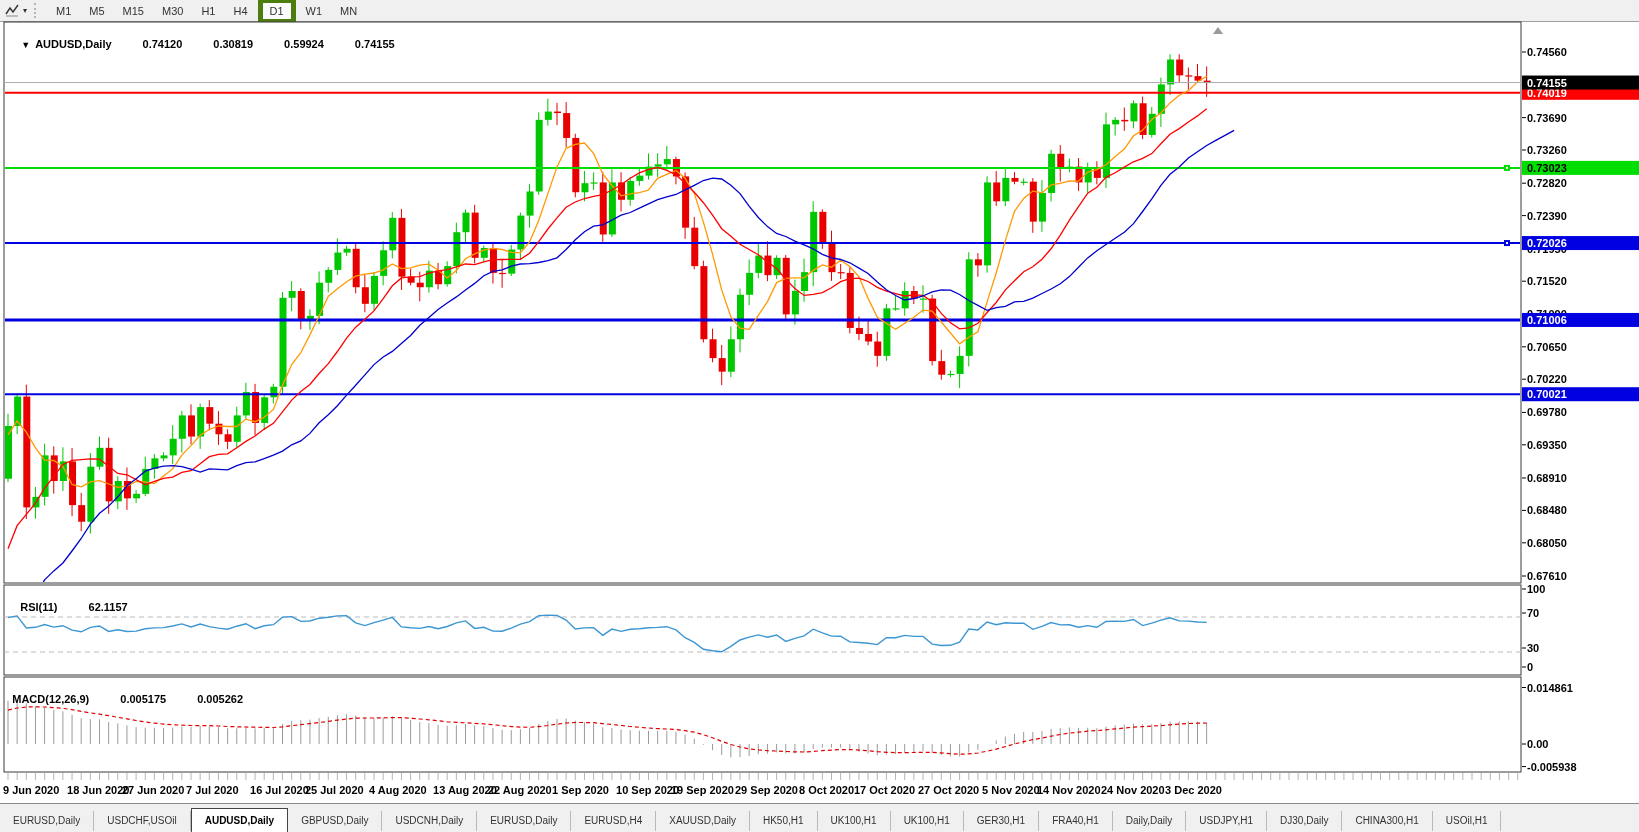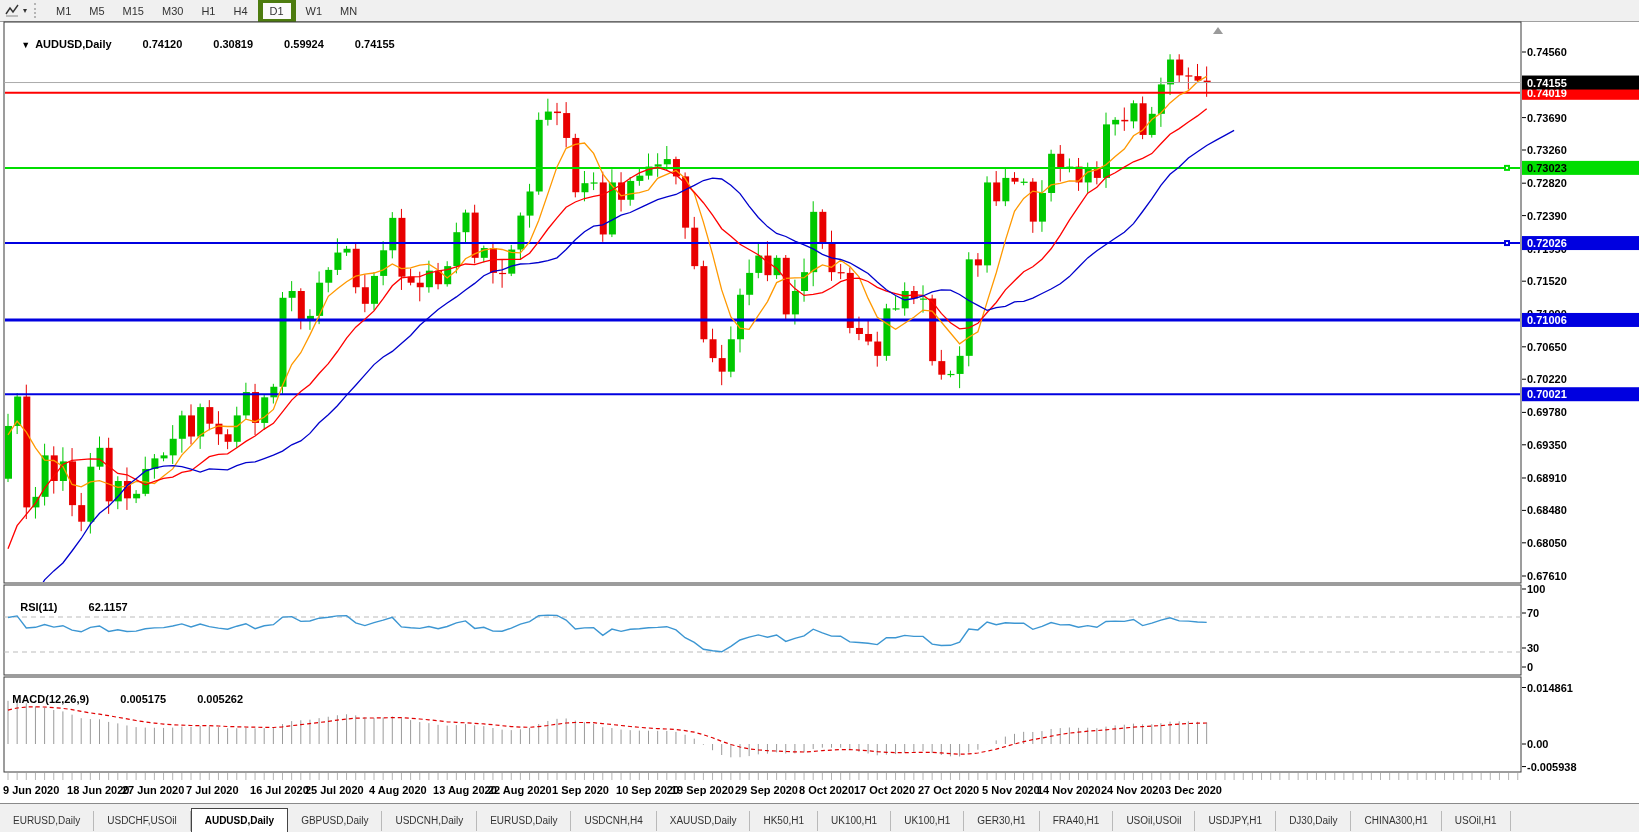--- a/index.html
+++ b/index.html
@@ -744,28 +744,28 @@
   </div>
 
   <div id="tabbar">
     <span id="tabs-holder" style="display:flex;align-items:flex-end;height:100%;">
         <span class="tab">EURUSD,Daily</span>
         <span class="tab">USDCHF,USOil</span>
         <span class="tab active">AUDUSD,Daily</span>
         <span class="tab">GBPUSD,Daily</span>
         <span class="tab">USDCNH,Daily</span>
         <span class="tab">EURUSD,Daily</span>
-        <span class="tab">USDCNH,H4</span>
+        <span class="tab">EURUSD,H4</span>
         <span class="tab">XAUUSD,Daily</span>
         <span class="tab">HK50,H1</span>
         <span class="tab">UK100,H1</span>
         <span class="tab">UK100,H1</span>
         <span class="tab">GER30,H1</span>
         <span class="tab">FRA40,H1</span>
-        <span class="tab">USOil,USOil</span>
+        <span class="tab">Daily,Daily</span>
         <span class="tab">USDJPY,H1</span>
         <span class="tab">DJ30,Daily</span>
         <span class="tab">CHINA300,H1</span>
         <span class="tab">USOil,H1</span>
       </span>
 
   </div>
 </div>
 
 </body></html>

